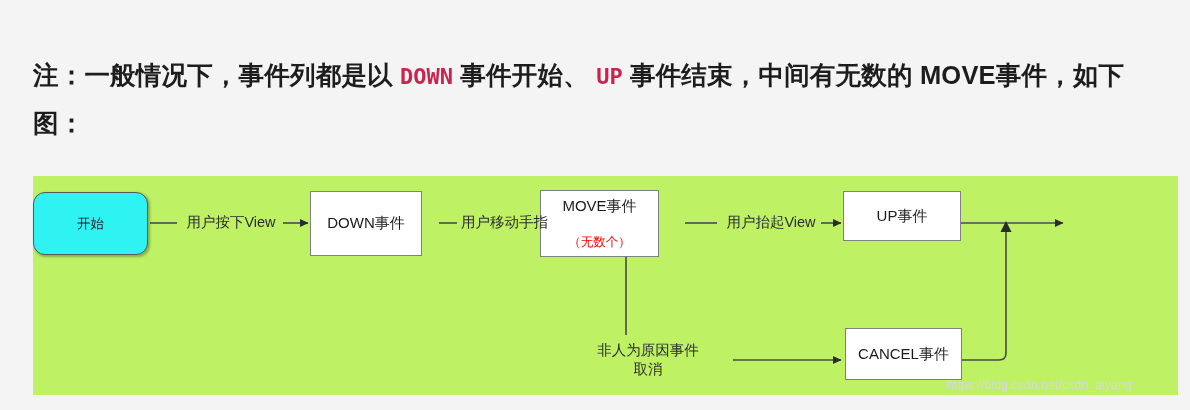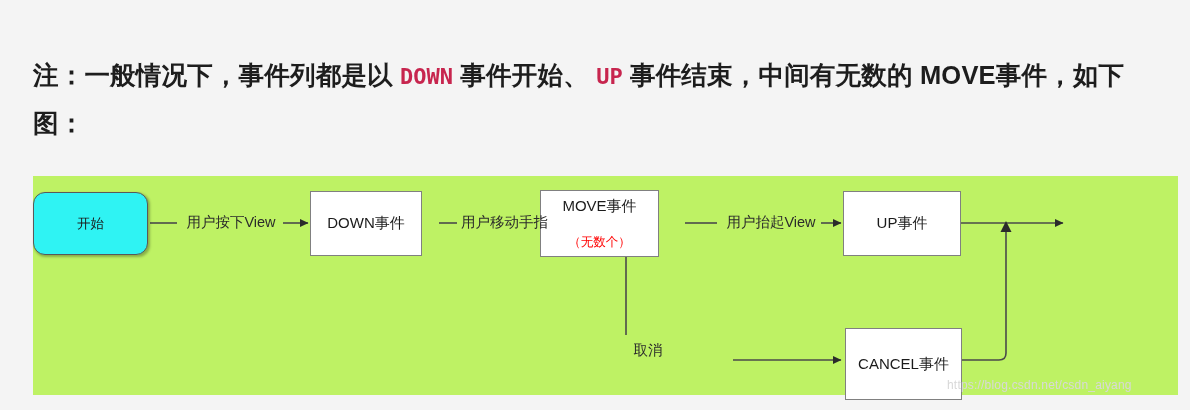--- a/index.html
+++ b/index.html
@@ -153,42 +153,43 @@
 
     <div class="node node-process" style="left:277px; top:15px; width:112px; height:65px;">
       <span>DOWN事件</span>
     </div>
 
     <div class="node node-process" style="left:507px; top:14px; width:119px; height:67px;gap:17px;">
       <span>MOVE事件</span>
       <span class="node-sub">（无数个）</span>
     </div>
 
-    <div class="node node-process" style="left:810px; top:15px; width:118px; height:65px;text-align:right;">
+    <div class="node node-process" style="left:810px; top:15px; width:118px; height:50px;text-align:right;">
       <span>UP事件</span>
     </div>
 
 
-    <div class="node node-process" style="left:812px; top:152px; width:117px; height:72px;">
+    <div class="node node-process" style="left:812px; top:152px; width:117px; height:52px;">
       <span>CANCEL事件</span>
     </div>
 
     <div class="edge-label" style="left:148px; top:37px; width:100px;">
       <span>用户按下View</span>
     </div>
 
     <div class="edge-label" style="left:424px; top:37px; width:95px;">
       <span>用户移动手指</span>
     </div>
 
     <div class="edge-label" style="left:688px; top:37px; width:100px;">
       <span>用户抬起View</span>
     </div>
 
     <div class="edge-label" style="left:540px; top:165px; width:150px;">
+      <div>非人为原因事件</div>
       <div>取消</div>
     </div>
 
   </div>
 
   <div class="watermark">https://blog.csdn.net/csdn_aiyang</div>
 
 </div>
 
 </body></html>

